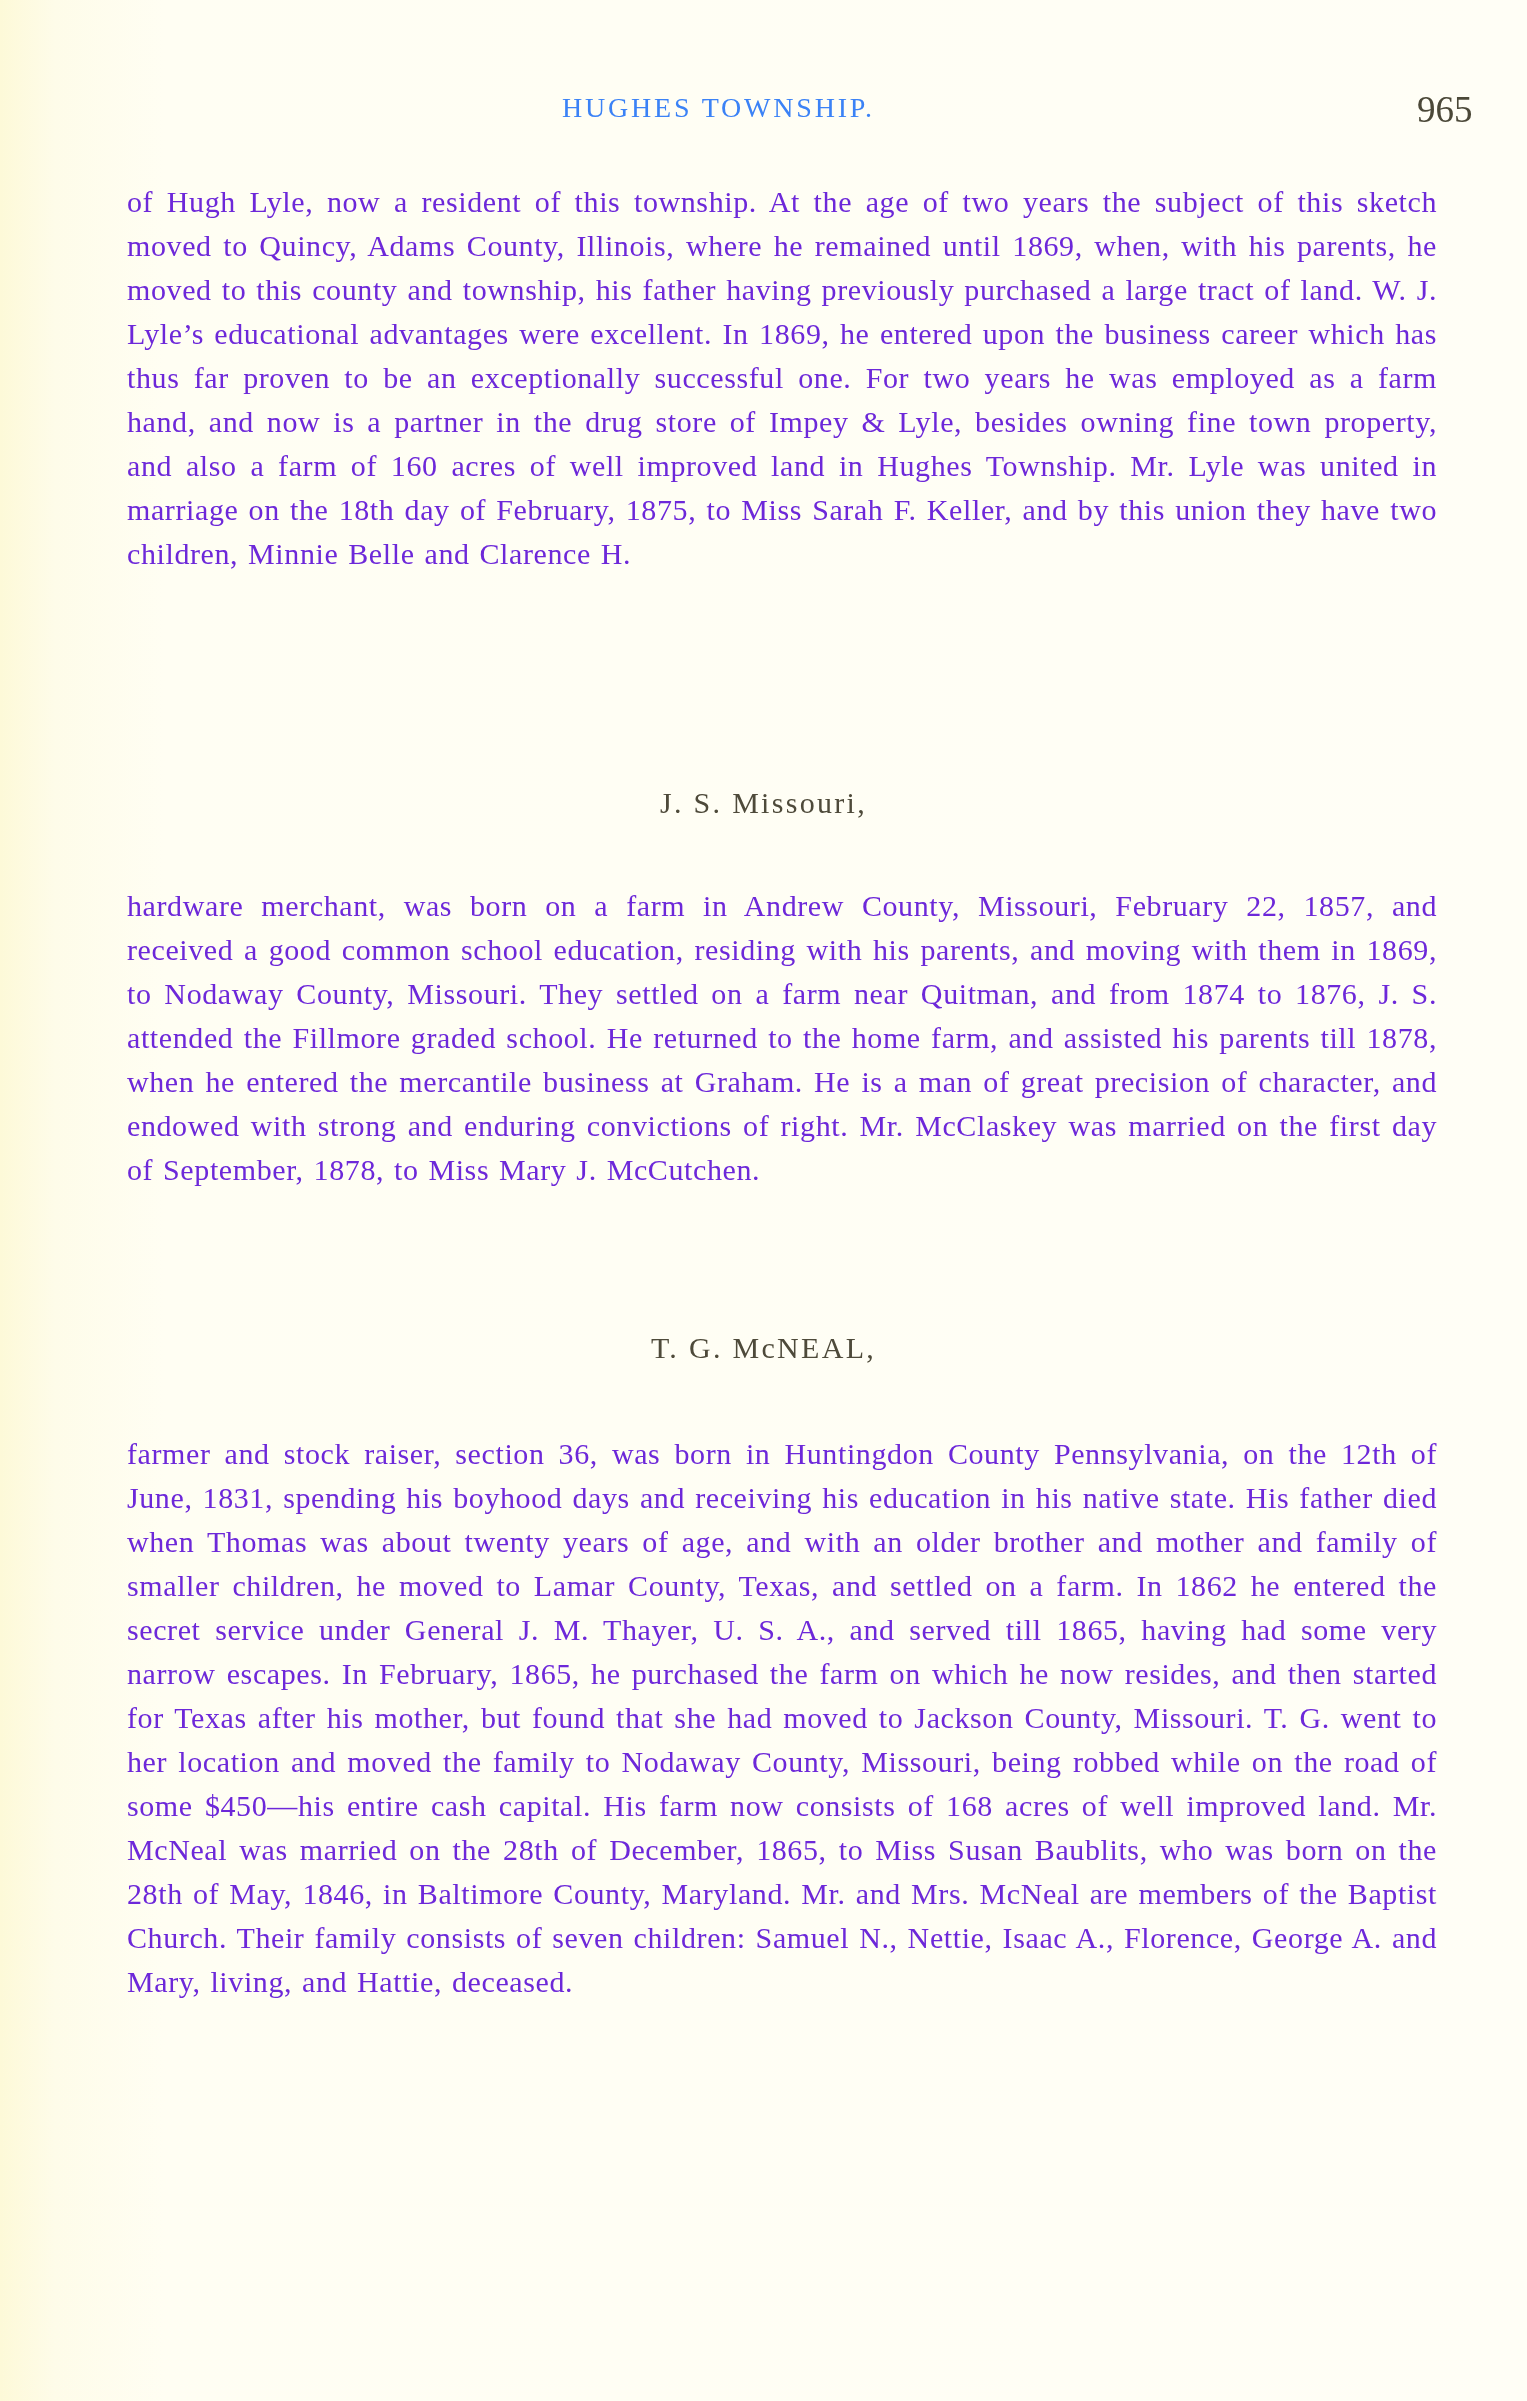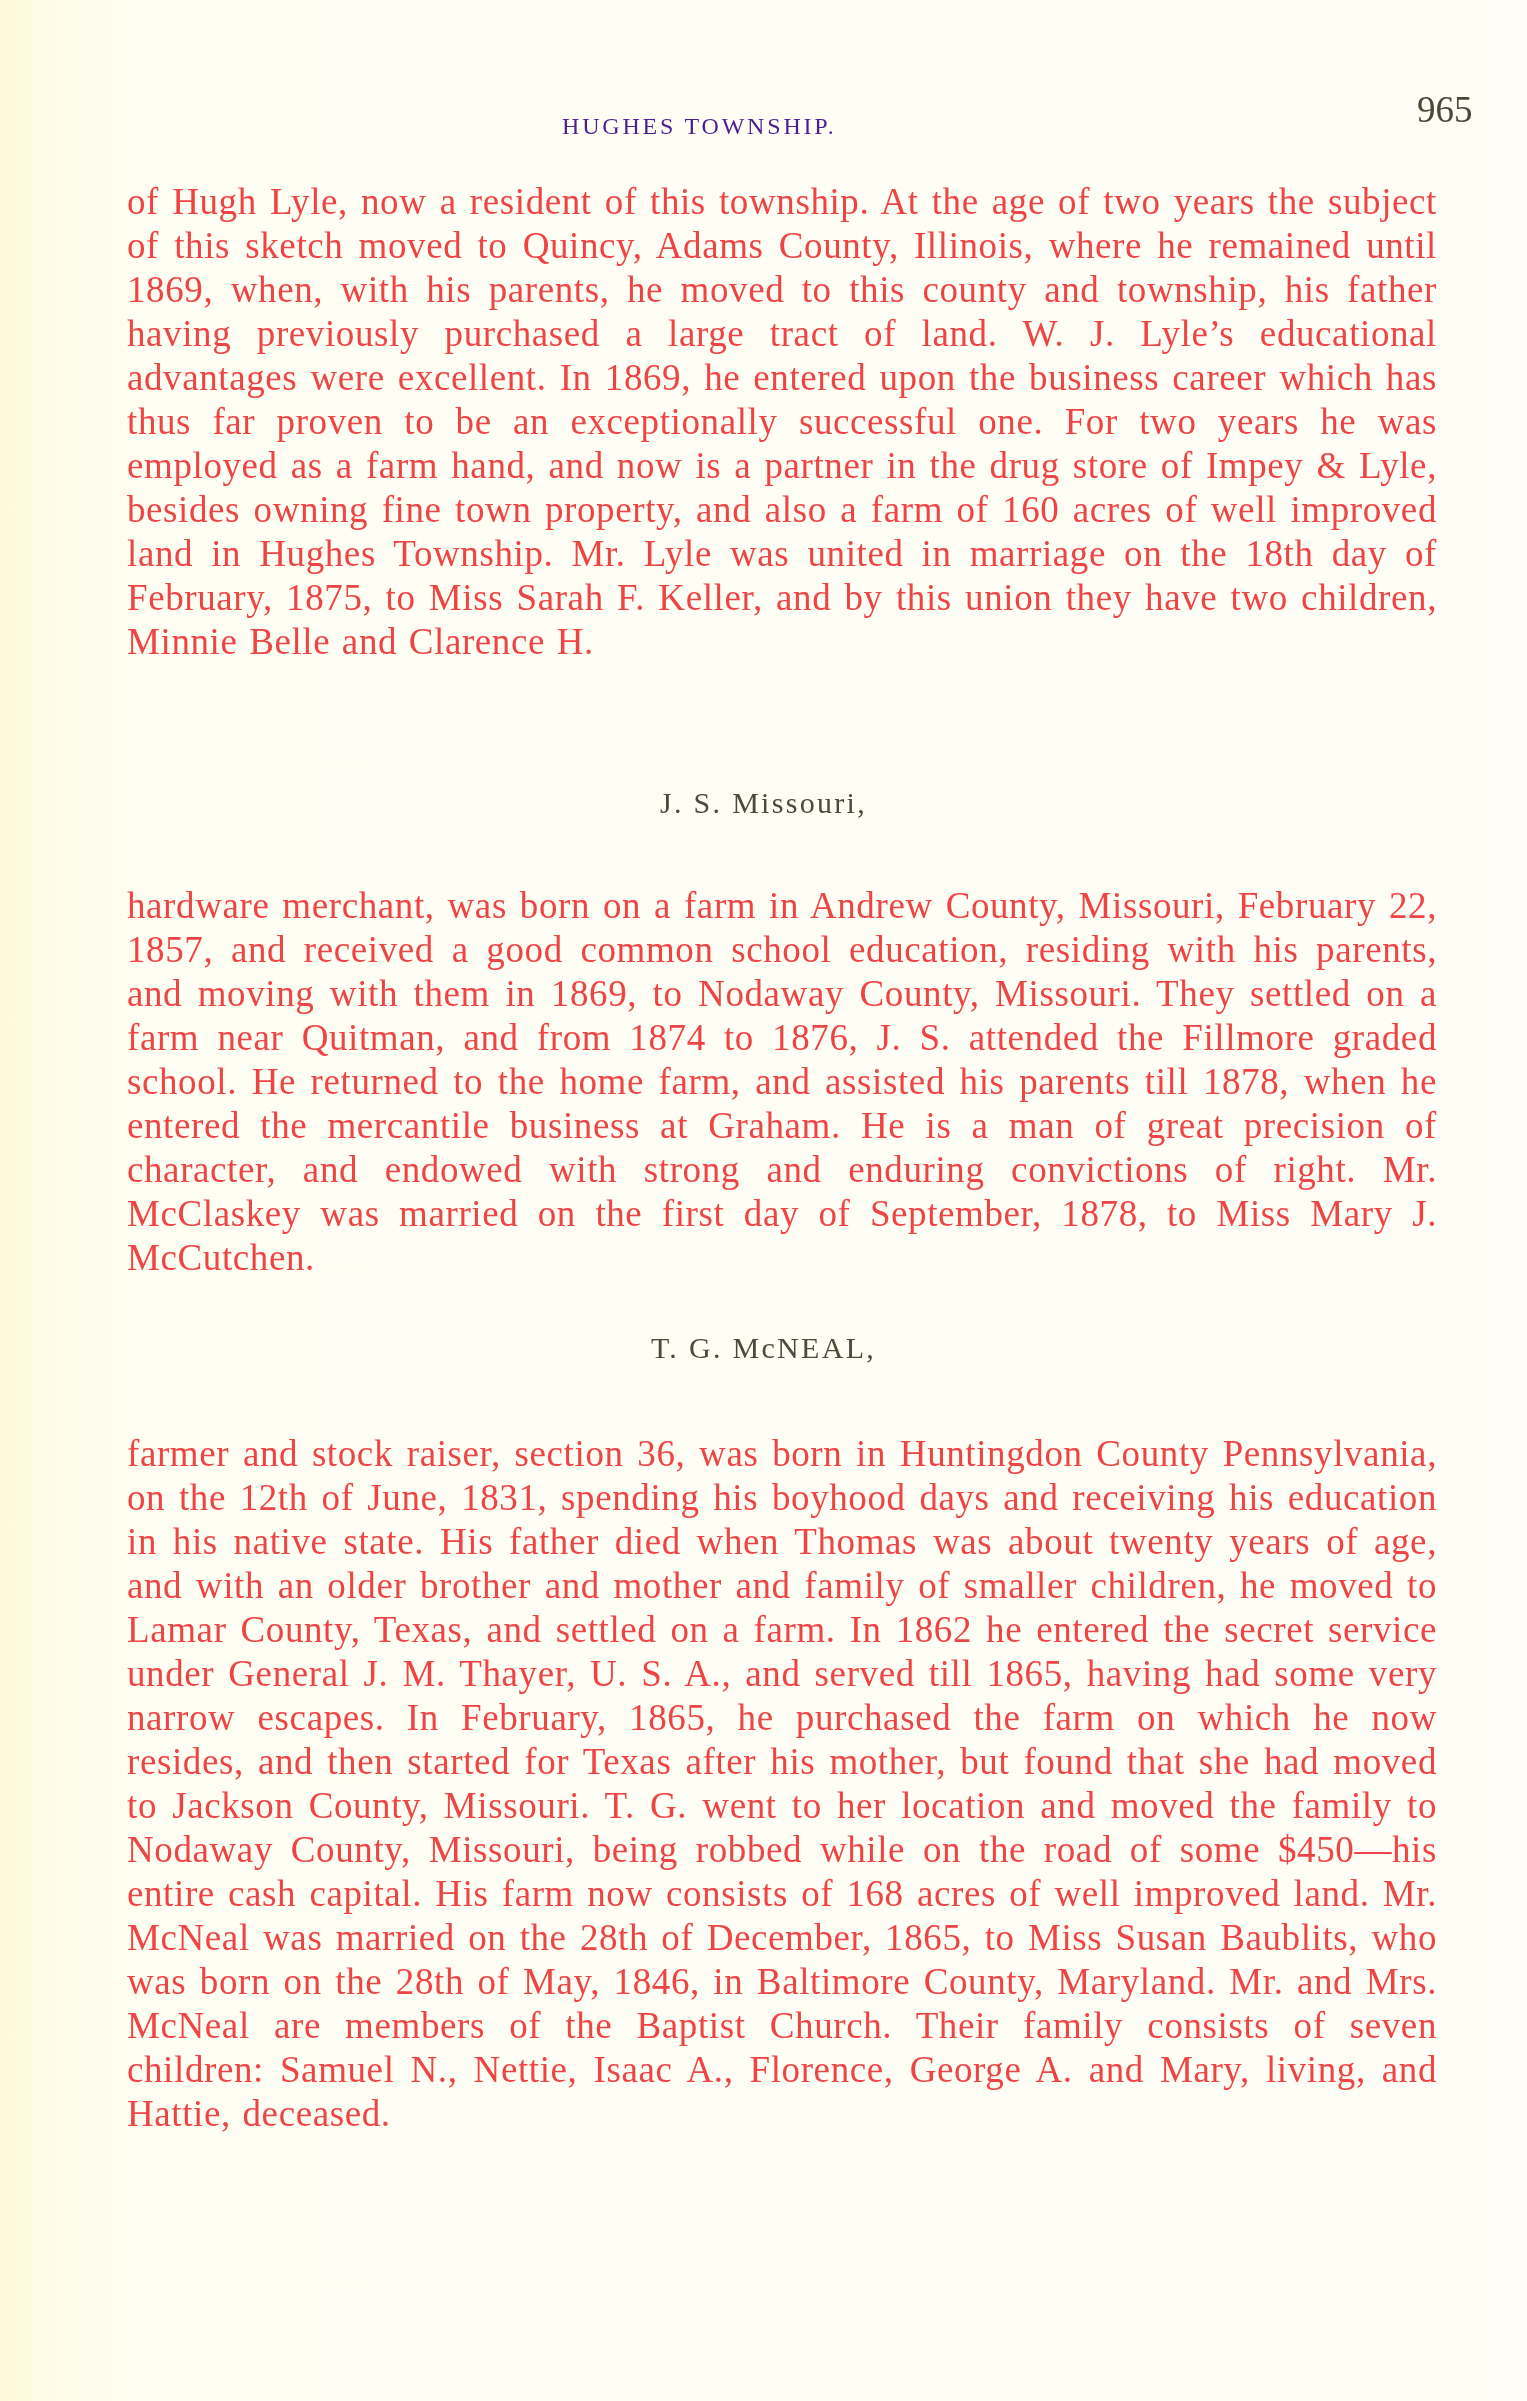--- a/index.html
+++ b/index.html
@@ -18,43 +18,43 @@
     .running-head {
       position: absolute;
       top: 88px;
       left: 0;
       width: 1527px;
       height: 55px;
     }
     .running-title {
       position: absolute;
       left: 562px;
-      top: 25px;
-      font-size: 24px;
+      top: 4px;
+      font-size: 28px;
       letter-spacing: 2.8px;
-      color: #4c1d95;
+      color: #3b82f6;
     }
     .page-number {
       position: absolute;
       left: 1417px;
       top: 0px;
       font-size: 37px;
       color: #4b4838;
     }
     .text-block {
       position: absolute;
       left: 127px;
       width: 1310px;
-      font-size: 37px;
+      font-size: 30px;
       line-height: 44px;
       text-align: justify;
       text-align-last: left;
       letter-spacing: 0.6px;
       word-spacing: 1.8px;
-      color: #ef4444;
+      color: #6d28d9;
     }
     .text-block p {
       margin: 0;
       text-indent: 0;
     }
     .section-heading {
       position: absolute;
       left: 0;
       width: 1527px;
       text-align: center;

